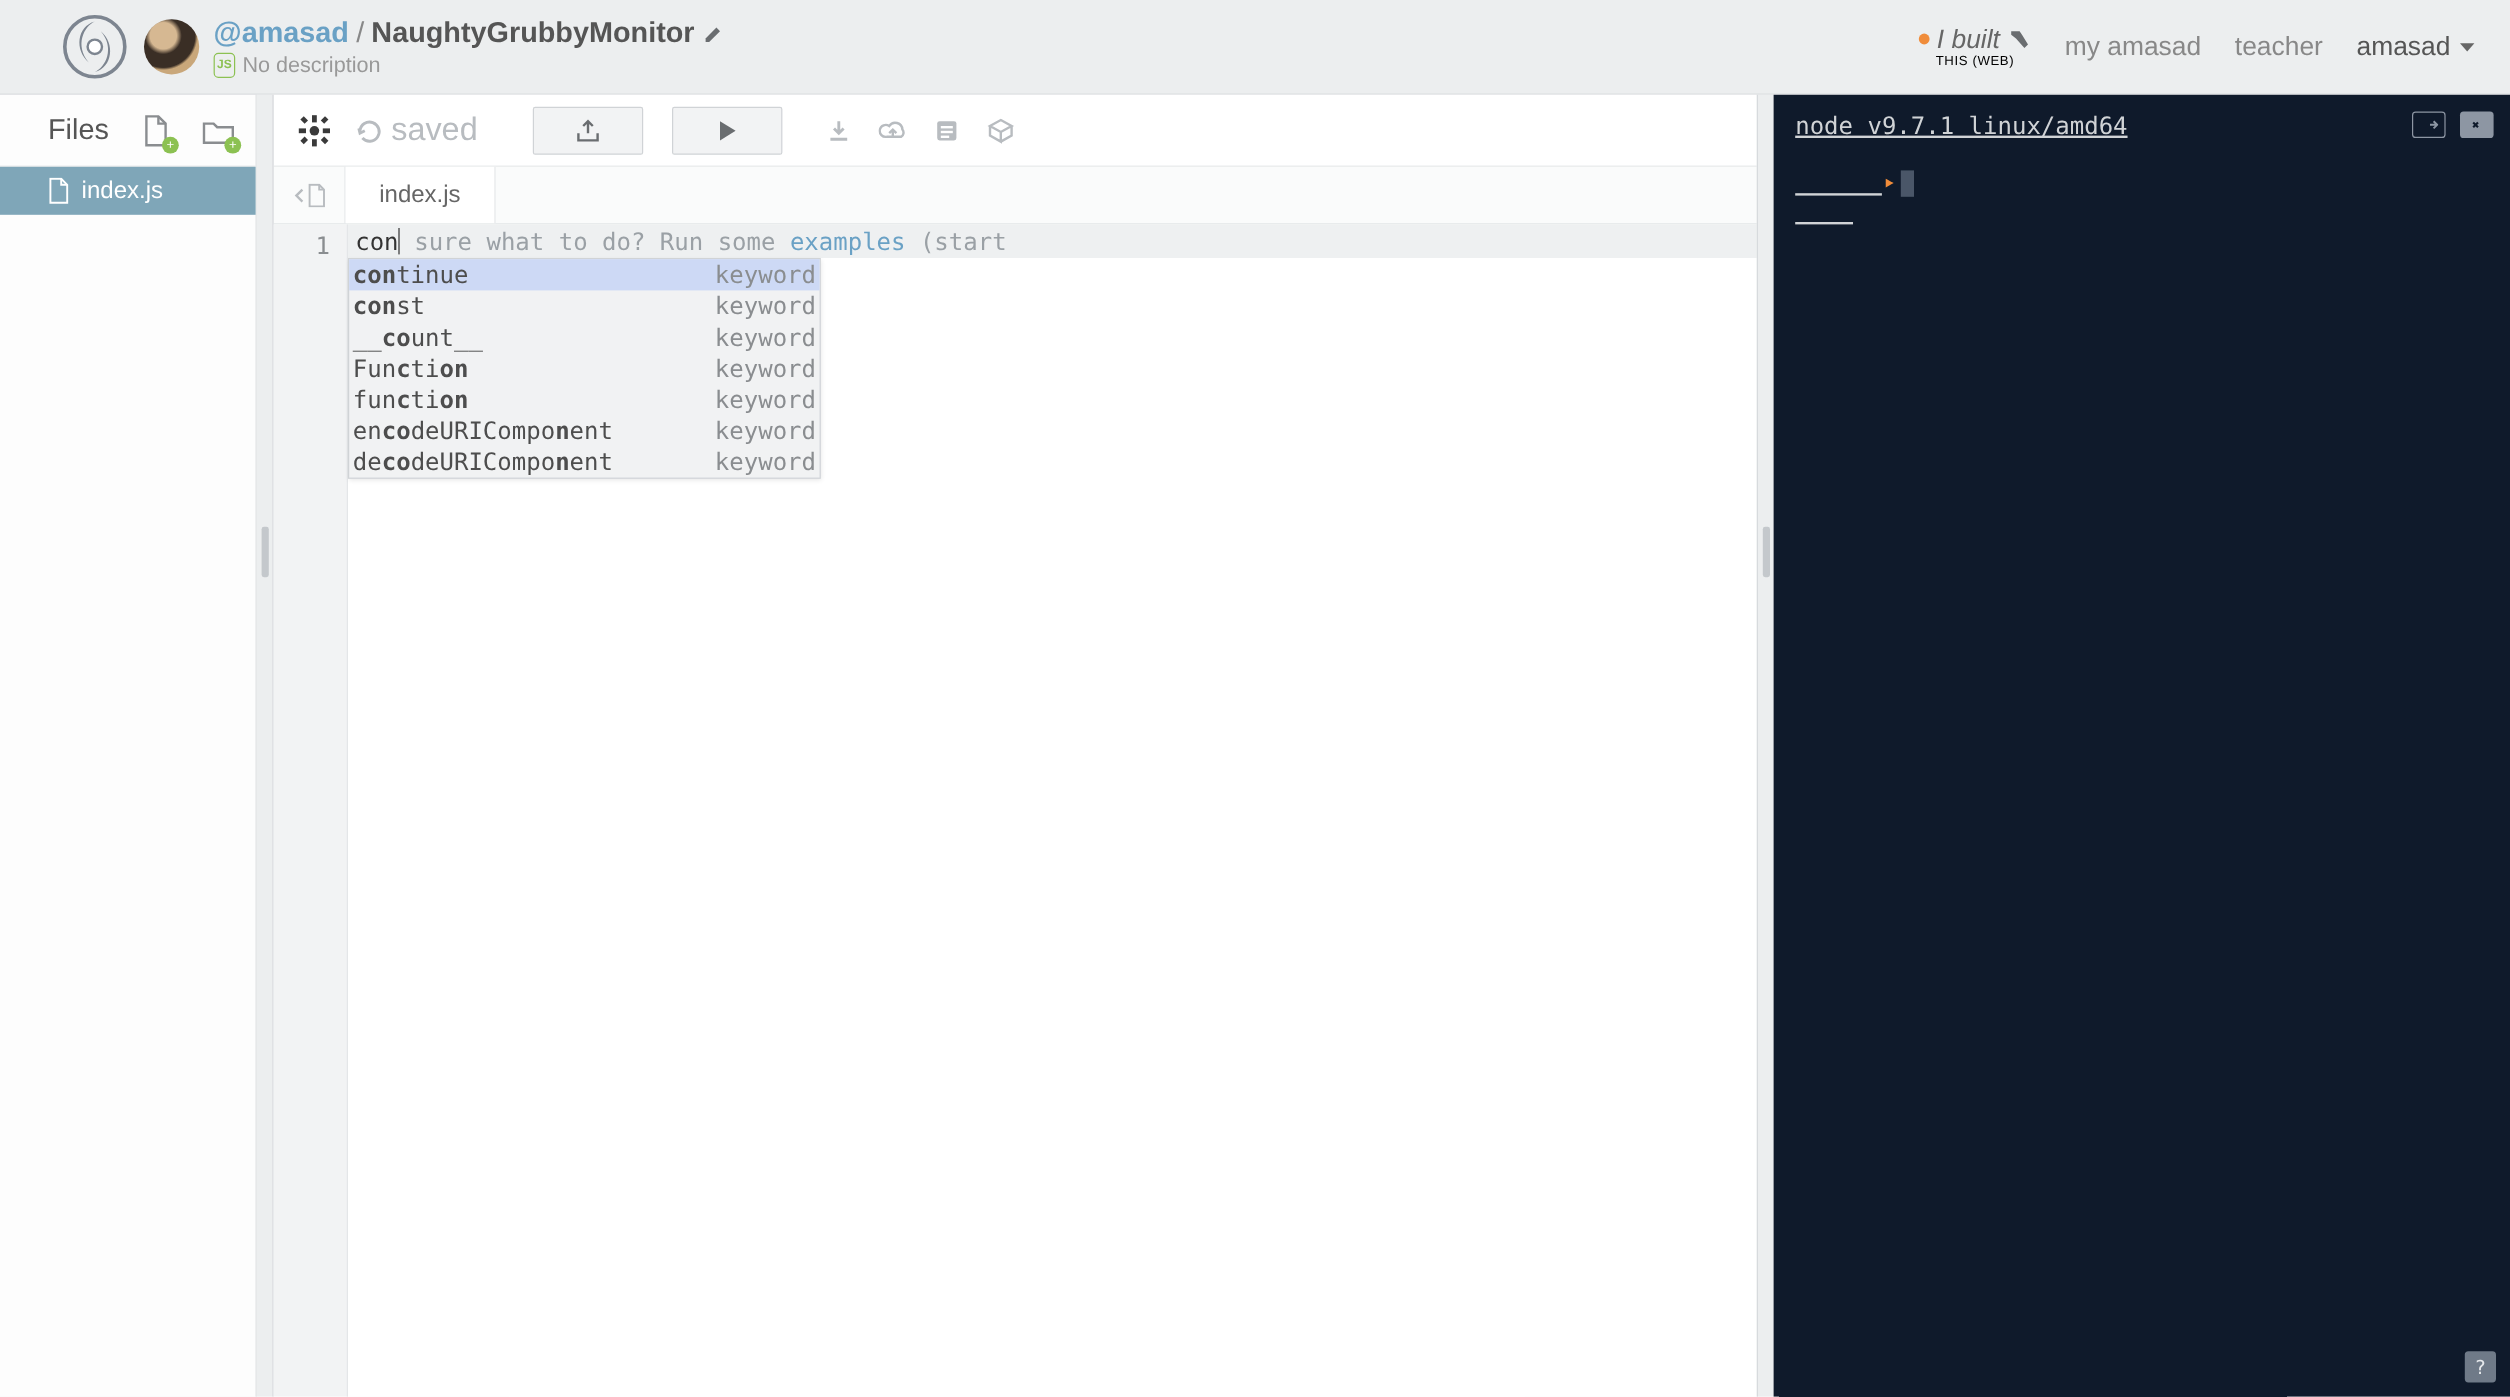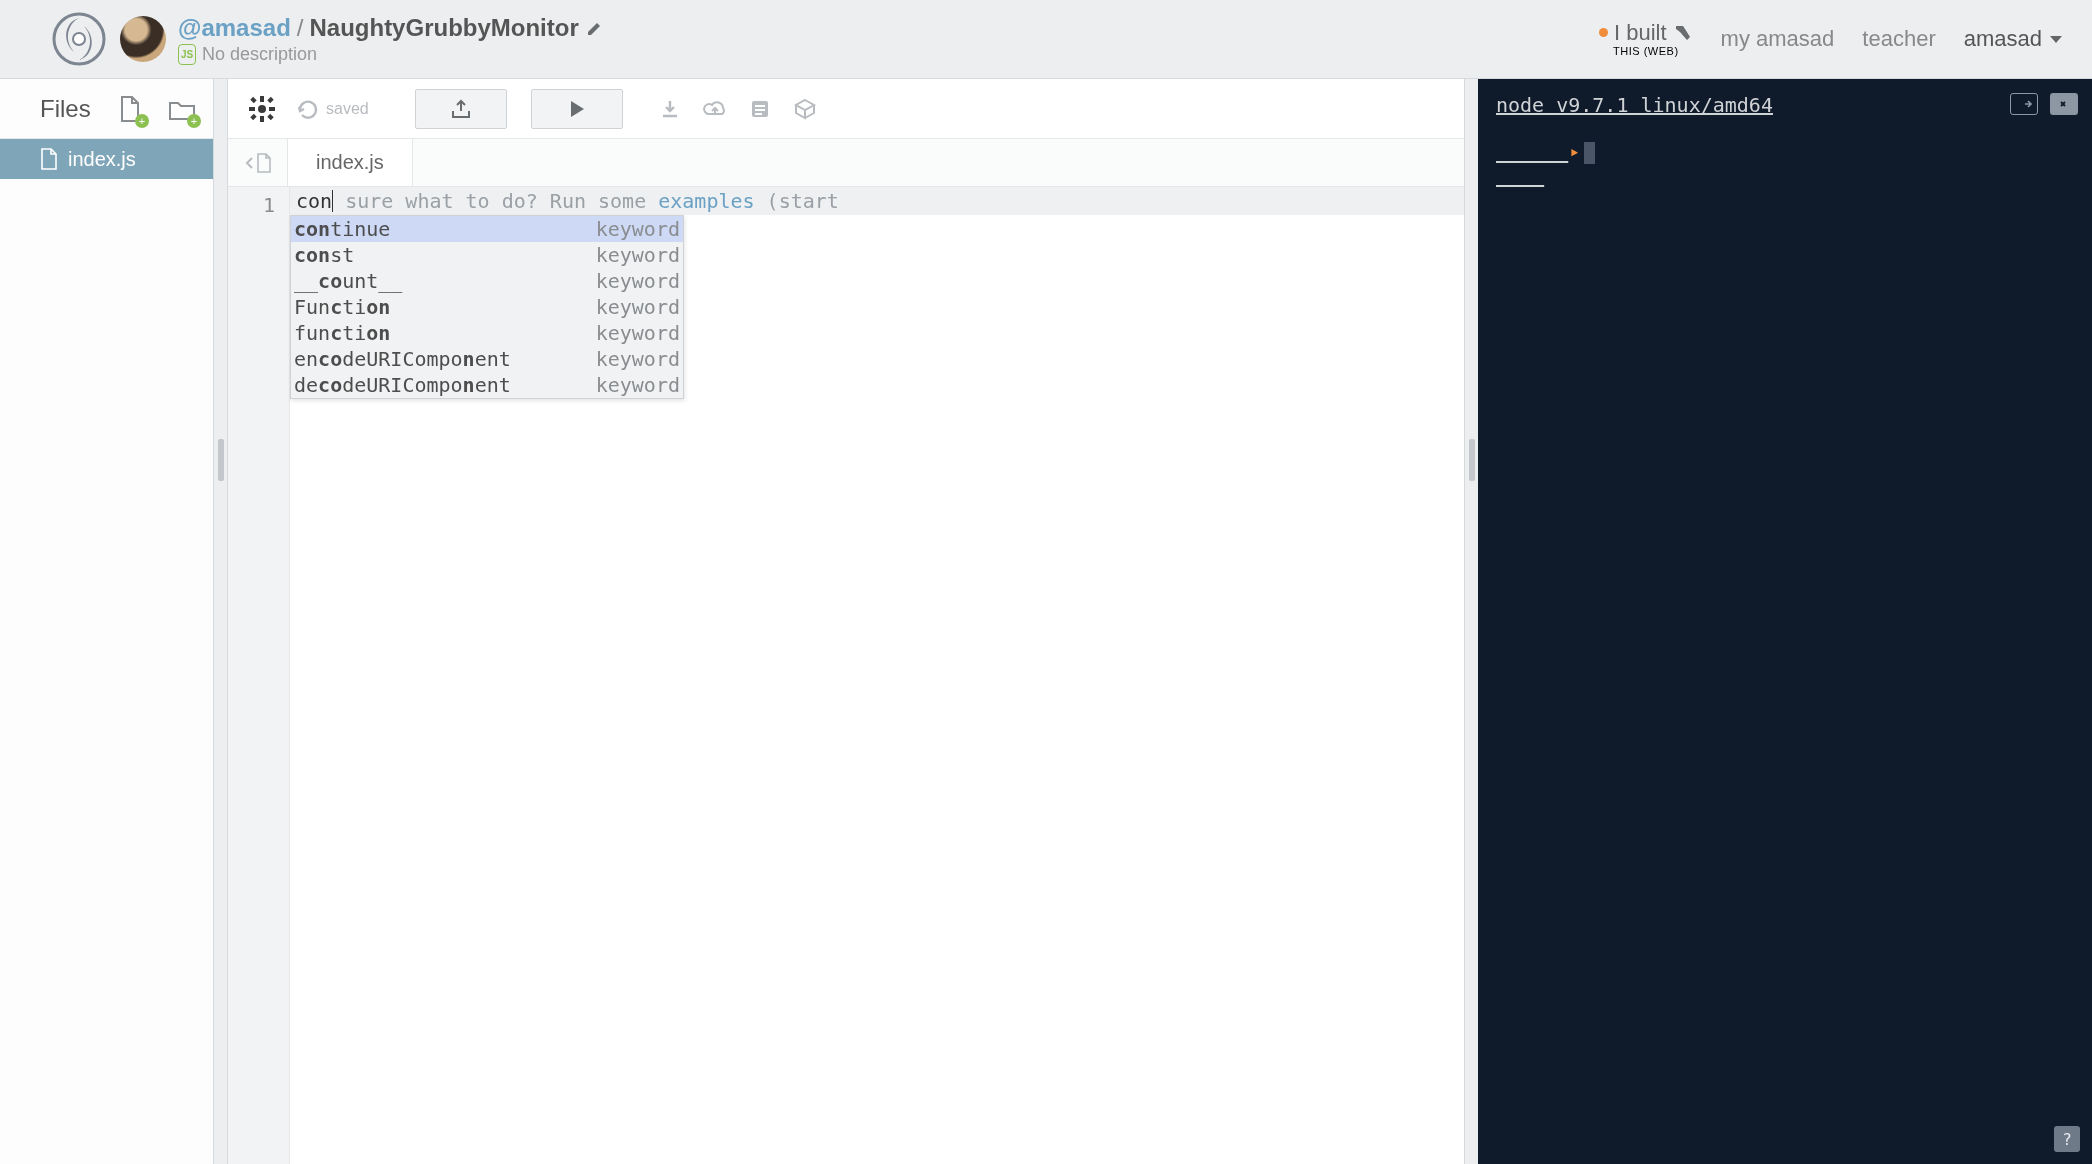--- a/index.html
+++ b/index.html
@@ -30,21 +30,21 @@
   .crumb-top .user { color: #6aa1c5; font-weight: 600; }
   .crumb-top .slash { color: #888; }
   .crumb-top .repl { color: #555; font-weight: 700; }
   .crumb-bottom { display: flex; align-items: center; gap: 6px; color: #999; font-size: 18px; margin-top: 2px; }
   .js-badge {
     width: 18px; height: 21px; border: 1.5px solid #8cc152; border-radius: 4px;
     display: flex; align-items: center; justify-content: center; font-size: 10px; color: #8cc152; font-weight: 700;
   }
   .header-right { margin-left: auto; display: flex; align-items: center; gap: 28px; }
   .ibuilt { display: flex; flex-direction: column; align-items: center; line-height: 1.1; }
-  .ibuilt-top { display: flex; align-items: center; gap: 6px; font-size: 22px; color: #666; }
+  .ibuilt-top { display: flex; align-items: center; gap: 6px; font-size: 22px; color: #666; font-style: italic; }
   .ibuilt-dot { width: 9px; height: 9px; border-radius: 50%; background: #f08c3a; }
   .ibuilt-sub { font-size: 11px; color: #000000; letter-spacing: 0.5px; }
   .navlink { font-size: 22px; color: #888; }
   .userbtn { display: flex; align-items: center; gap: 8px; font-size: 22px; color: #555; }
   .triangle-down { width: 0; height: 0; border-left: 6px solid transparent; border-right: 6px solid transparent; border-top: 7px solid #666; }
 
   
   .main { flex: 1; display: flex; min-height: 0; }
 
   
@@ -72,21 +72,21 @@
   
   .editor-col { flex: 1; display: flex; background: #fff; min-width: 0; }
   .editor-gutter-strip { width: 14px; background: #eceeef; border-right: 1px solid #d7dadd; }
   .editor-main { flex: 1; display: flex; flex-direction: column; min-width: 0; background: #fff; }
 
   .toolbar {
     height: 60px; display: flex; align-items: center; gap: 14px; padding: 0 20px;
     border-bottom: 1px solid #e4e6e8;
   }
   .gear { width: 28px; height: 28px; color: #3a3a3a; }
-  .saved { display: flex; align-items: center; gap: 6px; color: #b8bcc0; font-size: 16px; margin-left: 6px; }
+  .saved { display: flex; align-items: center; gap: 6px; color: #b8bcc0; font-size: 27px; margin-left: 6px; }
   .btn {
     height: 40px; border: 1px solid #d0d3d6; background: #f2f3f4; border-radius: 2px;
     display: flex; align-items: center; justify-content: center; color: #6a6d70;
   }
   .btn-share { width: 92px; margin-left: 32px; }
   .btn-run { width: 92px; margin-left: 10px; }
   .toolbar-icons { display: flex; align-items: center; gap: 22px; margin-left: 22px; color: #b8bcc0; }
 
   .tabs {
     height: 48px; display: flex; align-items: stretch; border-bottom: 1px solid #e4e6e8;

